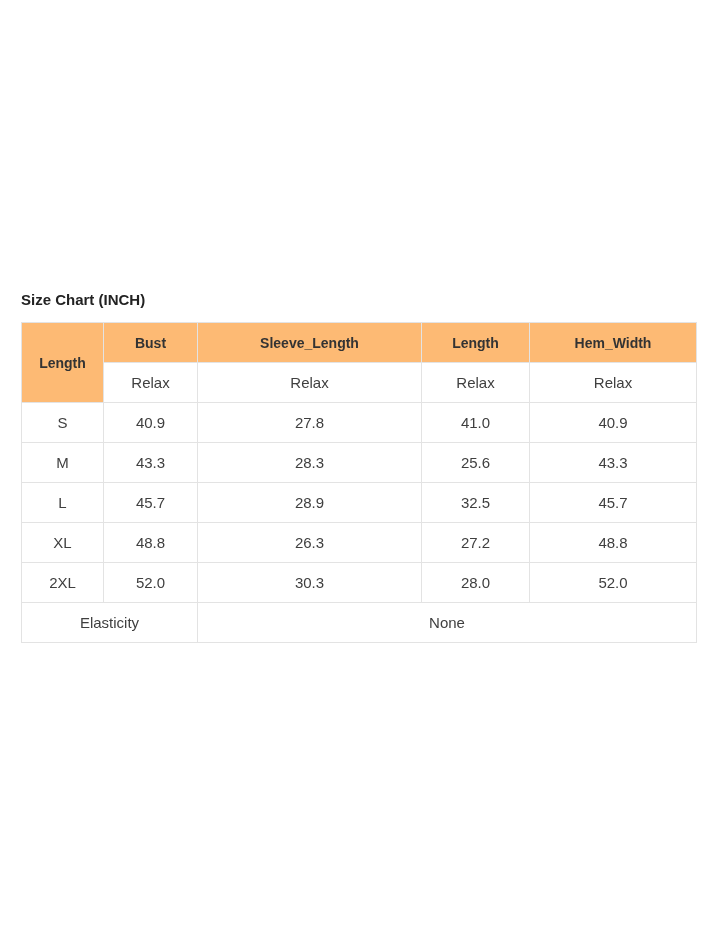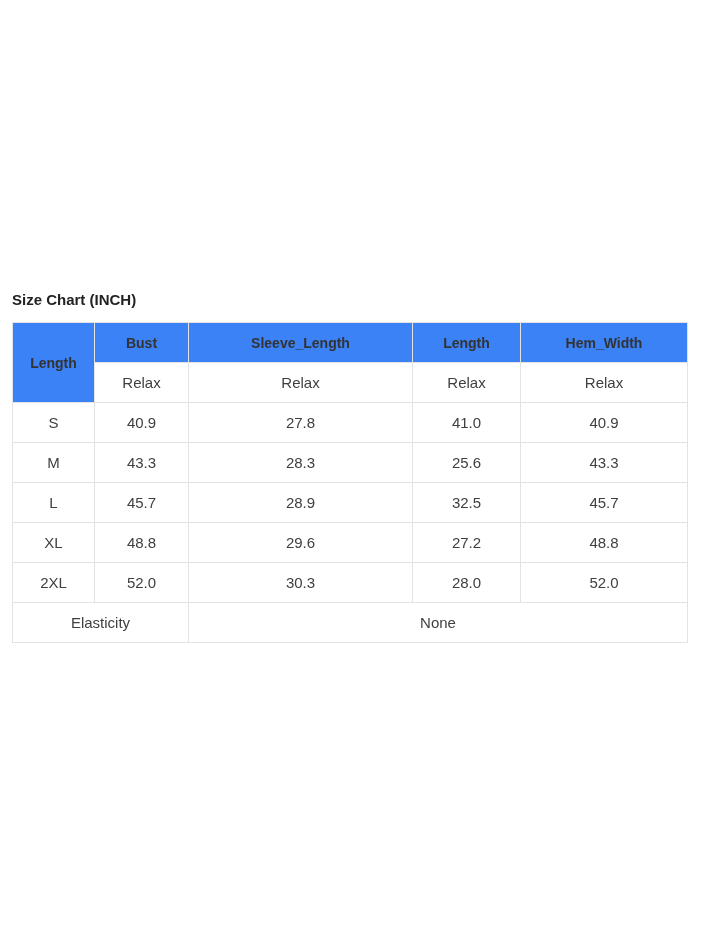--- a/index.html
+++ b/index.html
@@ -7,21 +7,21 @@
     padding: 0;
     background: #ffffff;
   }
   body {
     width: 707px;
     height: 943px;
     font-family: "Liberation Sans", sans-serif;
     box-sizing: border-box;
   }
   .page {
-    padding: 291px 10px 0 12px;
+    padding: 291px 10px 0 21px;
   }
   .chart-title {
     margin: 0 0 13px 0;
     font-size: 15px;
     line-height: 18px;
     font-weight: bold;
     color: #222222;
   }
   table.size-table {
     border-collapse: collapse;
@@ -33,21 +33,21 @@
     border: 1px solid #e3e3e3;
     text-align: center;
     vertical-align: middle;
     height: 39px;
     padding: 0;
     overflow: hidden;
     white-space: nowrap;
   }
   th.col-header,
   th.corner-header {
-    background: #3b82f6;
+    background: #fdba74;
     font-weight: bold;
     font-size: 14px;
     color: #333333;
   }
   td.fit-cell,
   td.value-cell,
   td.size-cell,
   td.footer-label-cell,
   td.footer-value-cell {
     background: #ffffff;
@@ -106,21 +106,21 @@
       <tr>
         <td class="size-cell">L</td>
         <td class="value-cell">45.7</td>
         <td class="value-cell">28.9</td>
         <td class="value-cell">32.5</td>
         <td class="value-cell">45.7</td>
       </tr>
       <tr>
         <td class="size-cell">XL</td>
         <td class="value-cell">48.8</td>
-        <td class="value-cell">29.6</td>
+        <td class="value-cell">26.3</td>
         <td class="value-cell">27.2</td>
         <td class="value-cell">48.8</td>
       </tr>
       <tr>
         <td class="size-cell">2XL</td>
         <td class="value-cell">52.0</td>
         <td class="value-cell">30.3</td>
         <td class="value-cell">28.0</td>
         <td class="value-cell">52.0</td>
       </tr>

